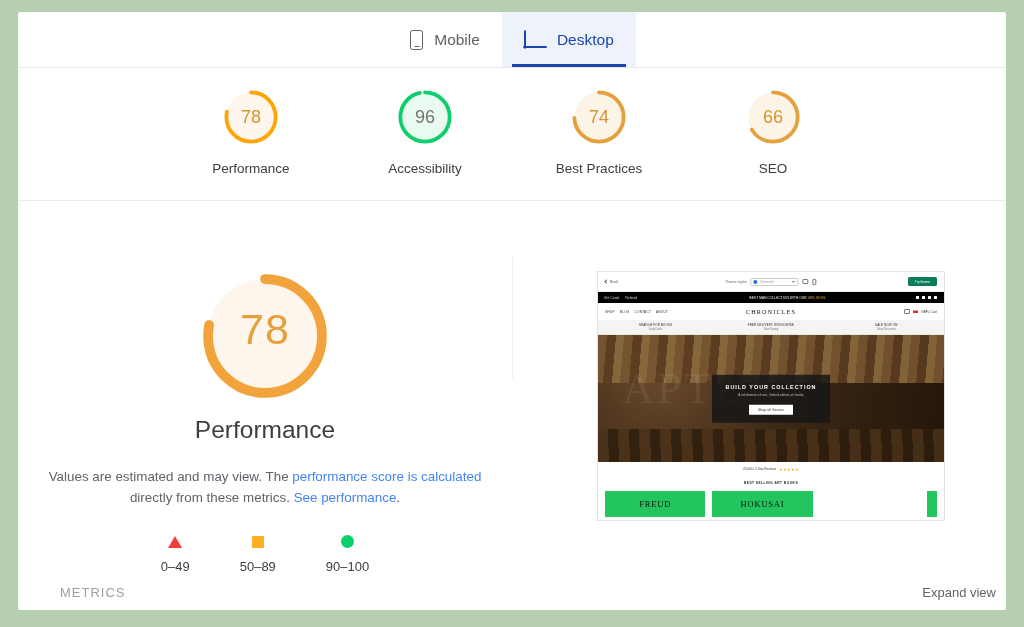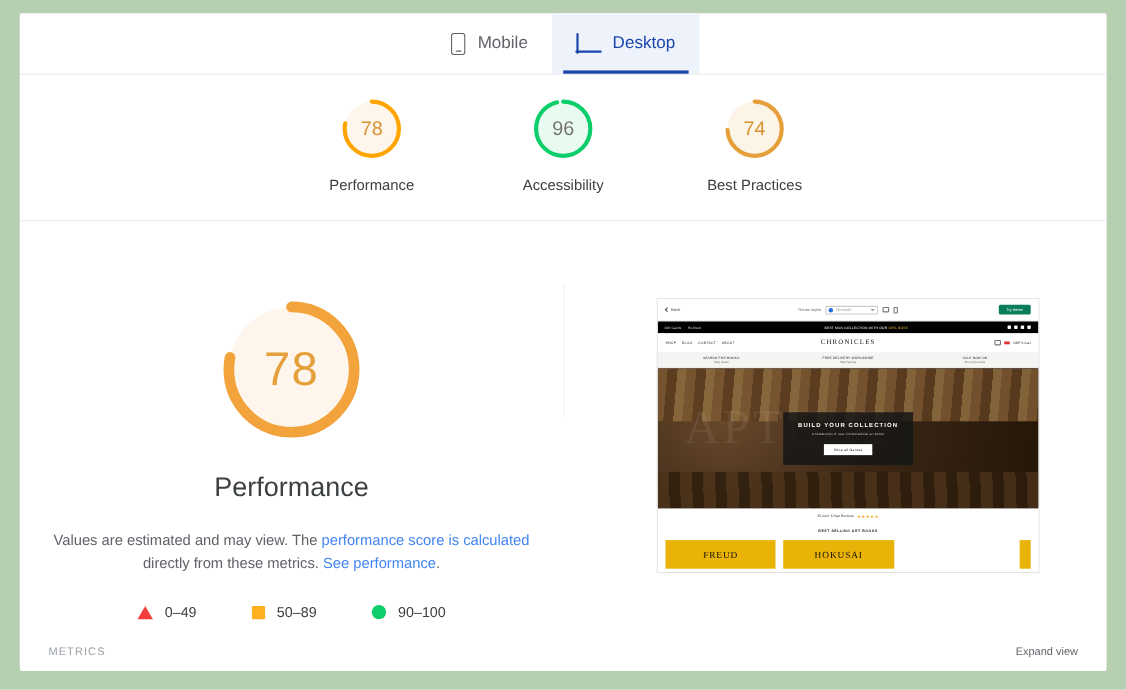--- a/index.html
+++ b/index.html
@@ -132,21 +132,21 @@
   .desc a { color: #4285f4; text-decoration: none; }
 
   .legend {
     margin-top: 27px;
     display: flex;
     align-items: center;
     gap: 50px;
     font-size: 13px;
     color: #3c4043;
   }
-  .legend .item { display: flex; align-items: center; gap: 11px; }
+  .legend .item { display: flex; align-items: center; gap: 11px; flex-direction: column; }
   .sw-tri {
     width: 0; height: 0;
     border-left: 7px solid transparent;
     border-right: 7px solid transparent;
     border-bottom: 12px solid #f33d3d;
   }
   .sw-sq { width: 12px; height: 12px; background: #ffb020; border-radius: 1px; }
   .sw-ci { width: 13px; height: 13px; background: #0cce6b; border-radius: 50%; }
 
   
@@ -260,36 +260,36 @@
     font-size: 3.1px; color: #333;
   }
   .t-stars { color: #f0a91e; font-size: 4px; letter-spacing: .4px; }
   .t-bestsell {
     text-align: center; font-size: 3.2px; color: #222;
     letter-spacing: .5px; font-weight: bold; padding: 5px 0 6px;
     background: #fff;
   }
   .t-books { display: flex; gap: 7px; padding: 0 7px; background: #fff; }
   .t-book {
-    flex: 1; height: 26px; background: #eab308;
+    flex: 1; height: 26px; background: #22c55e;
     display: flex; align-items: center; justify-content: center;
     font-family: "Liberation Serif", serif;
     font-size: 8.5px; color: #111; letter-spacing: .8px;
   }
   .t-book.bold { font-family: "Liberation Sans", sans-serif; font-weight: bold; font-size: 8px; margin-top: 41px; }
   .t-book.partial { flex: 0 0 10px; }
 
   
   .footer {
     position: absolute;
-    left: 0; bottom: 0;
+    left: 16px; bottom: 0;
     width: 100%; height: 36px;
     display: flex; align-items: center; justify-content: space-between;
     padding: 0 26px;
-    font-size: 10px;
+    font-size: 13px;
   }
   .footer .metrics { color: #9aa0a6; letter-spacing: 1px; }
   .footer .expand { color: #5f6368; }
 </style>
 </head>
 <body>
 
 <div class="page">
   <div class="card">
 
@@ -335,20 +335,30 @@
         <div class="gauge-sm">
           <svg viewBox="0 0 40 40">
             <circle cx="20" cy="20" r="17" fill="#fdf4e8" stroke="none"></circle>
             <circle cx="20" cy="20" r="17" fill="none" stroke="#e5a03c" stroke-width="2.6" stroke-linecap="round" stroke-dasharray="79 111.1"></circle>
           </svg>
           <div class="val" style="color:#d8922e">74</div>
         </div>
         <div class="lbl">Best Practices</div>
       </div>
 
+      <div class="score">
+        <div class="gauge-sm">
+          <svg viewBox="0 0 40 40">
+            <circle cx="20" cy="20" r="17" fill="#fdf4e8" stroke="none"></circle>
+            <circle cx="20" cy="20" r="17" fill="none" stroke="#e5a03c" stroke-width="2.6" stroke-linecap="round" stroke-dasharray="70.5 119.6"></circle>
+          </svg>
+          <div class="val" style="color:#d8922e">66</div>
+        </div>
+        <div class="lbl">SEO</div>
+      </div>
     </div>
 
     <div class="body">
       <div class="divider"></div>
 
       <div class="leftpanel">
         <div class="gauge-lg">
           <svg viewBox="0 0 40 40">
             <circle cx="20" cy="20" r="17" fill="#fef6ec" stroke="none"></circle>
             <circle cx="20" cy="20" r="17" fill="none" stroke="#f2a33c" stroke-width="2.9" stroke-linecap="round" stroke-dasharray="83.3 106.8"></circle>

